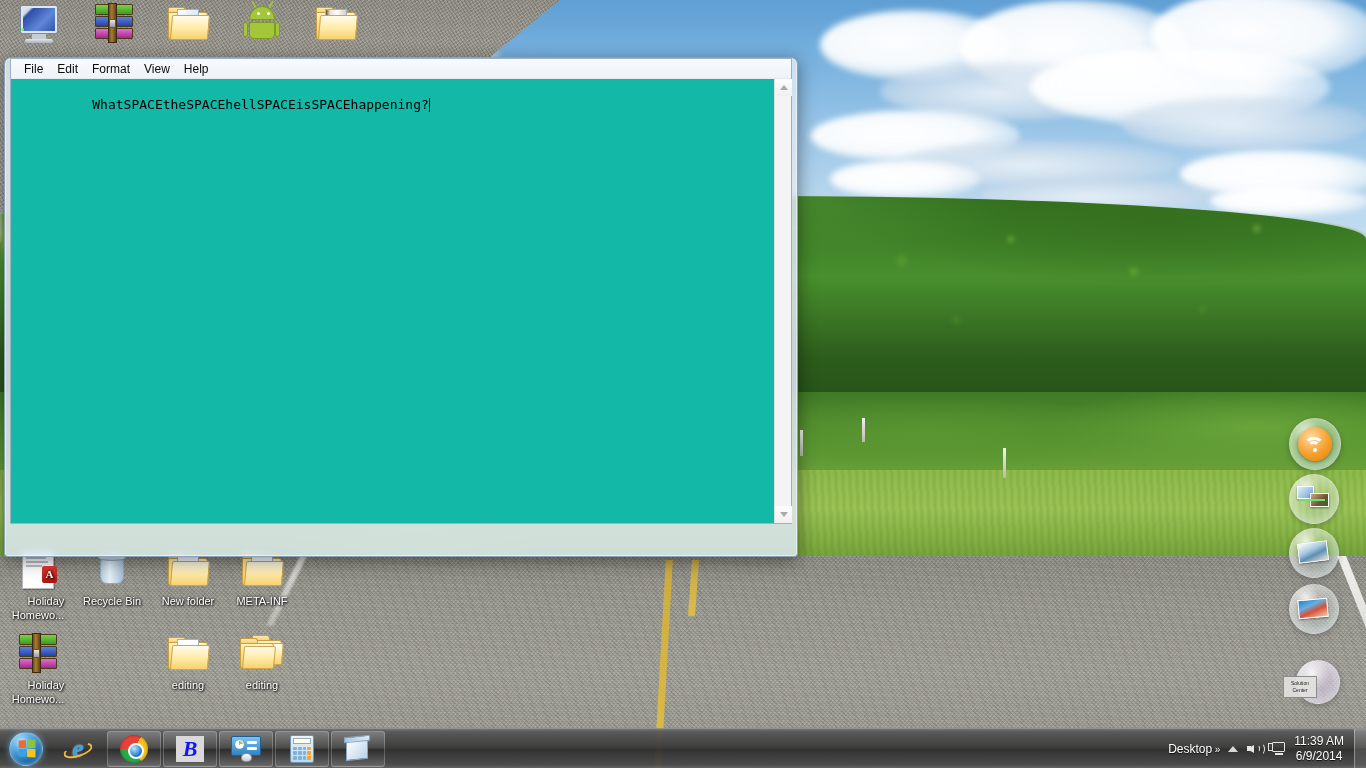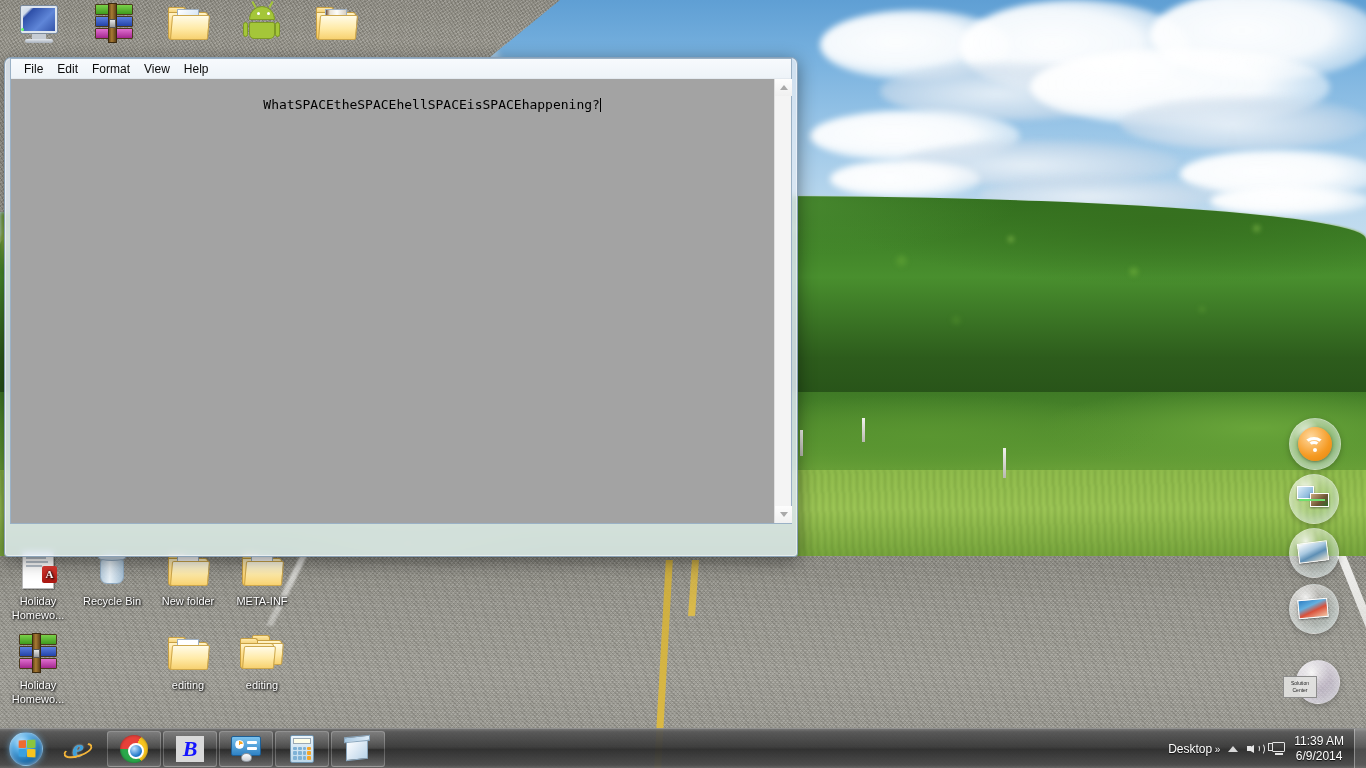--- a/index.html
+++ b/index.html
@@ -162,21 +162,21 @@
   .post { position:absolute; width:3px; background: linear-gradient(180deg,#f2f2ee,#b9b9b0); filter: blur(.3px); }
 
   
   .dicon {
     position:absolute; width: 76px;
     display:flex; flex-direction:column; align-items:center;
     font-size: 11px; color:#fff; text-align:center; line-height:14px;
     text-shadow: 0 0 3px rgba(0,0,0,.95), 1px 1px 2px rgba(0,0,0,.9);
   }
   .dicon .glyph { width:48px; height:44px; position:relative; margin-bottom:2px; }
-  .dicon .lbl { white-space: pre-line; }
+  .dicon .lbl { white-space: pre-line; text-align: right; }
 
   
   .ic-computer { position:absolute; inset:0; }
   .ic-computer .scr {
     position:absolute; left:4px; top:3px; width:38px; height:29px;
     border-radius:2px;
     background: linear-gradient(135deg,#e8eef5 0%,#cfdae8 18%, #2e4fa8 24%, #5f86d8 60%, #2b4aa0 100%);
     border:1px solid #7b8a9c;
     box-shadow: inset 0 0 0 2px #dfe6ee;
   }
@@ -337,21 +337,21 @@
   #np-menubar {
     height: 20px; display:flex; align-items:center;
     background: linear-gradient(180deg,#f7fafd,#eef3f8);
     border-bottom:1px solid #e3e9ef;
     padding-left: 6px;
   }
   .menu-item {
     font-size: 12px; color:#0b0b0b; padding: 2px 7px; cursor:default;
   }
 
-  #np-textwrap { flex:1; display:flex; position:relative; background:#a3a3a3;text-align:center; }
+  #np-textwrap { flex:1; display:flex; position:relative; background:#14b8a6; }
   #np-text {
     flex:1; padding: 2px 2px 0 3px;
     font-family: "DejaVu Sans Mono", "Liberation Mono", monospace;
     font-size: 13px; line-height: 16px; color:#000;
     white-space: pre-wrap; word-break: break-all;
     outline:none; overflow:hidden;
   }
   .caret {
     display:inline-block; width:1px; height:14px; background:#000;
     vertical-align:-3px; animation: blink 1.06s step-end infinite;

